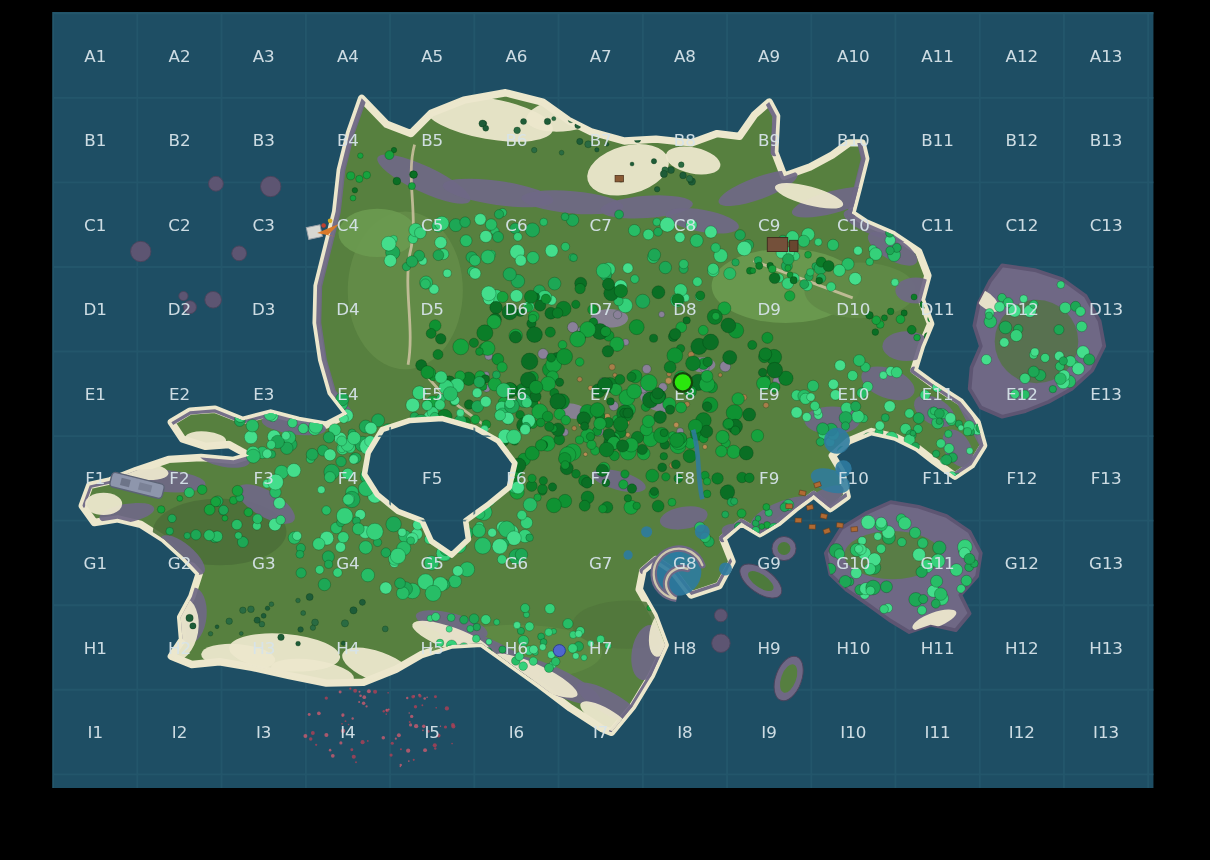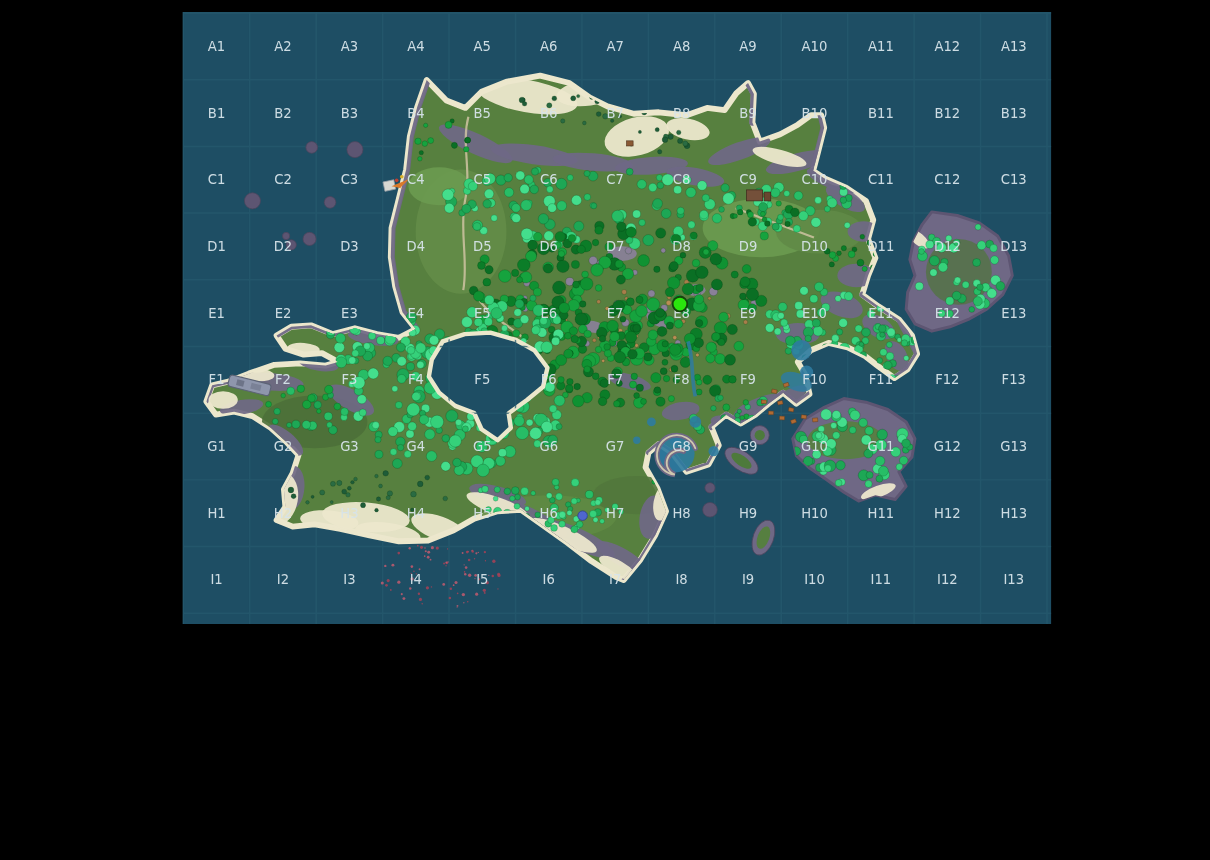--- a/index.html
+++ b/index.html
@@ -1,18 +1,18 @@
 <!DOCTYPE html>
 <html><head>
 <meta charset="utf-8">
 <style>
   html,body{margin:0;padding:0;background:#000;}
   body{width:1210px;height:860px;position:relative;overflow:hidden;
        font-family:"DejaVu Sans","Liberation Sans",sans-serif;}
-  .map-frame{position:absolute;left:24px;top:12px;width:1186px;height:612px;}
+  .map-frame{position:absolute;left:10px;top:12px;width:1186px;height:776px;}
   svg{display:block;width:100%;height:100%;}
   .grid-label{font-size:18px;opacity:.95;}
   .tree{stroke:rgba(0,45,12,.35);stroke-width:.8;}
   .islet{stroke:#4a445c;stroke-width:1;}
 </style>
 </head>
 <body>
 
 <div class="map-frame">
 <svg id="map-svg" viewBox="0 0 1186 836">

